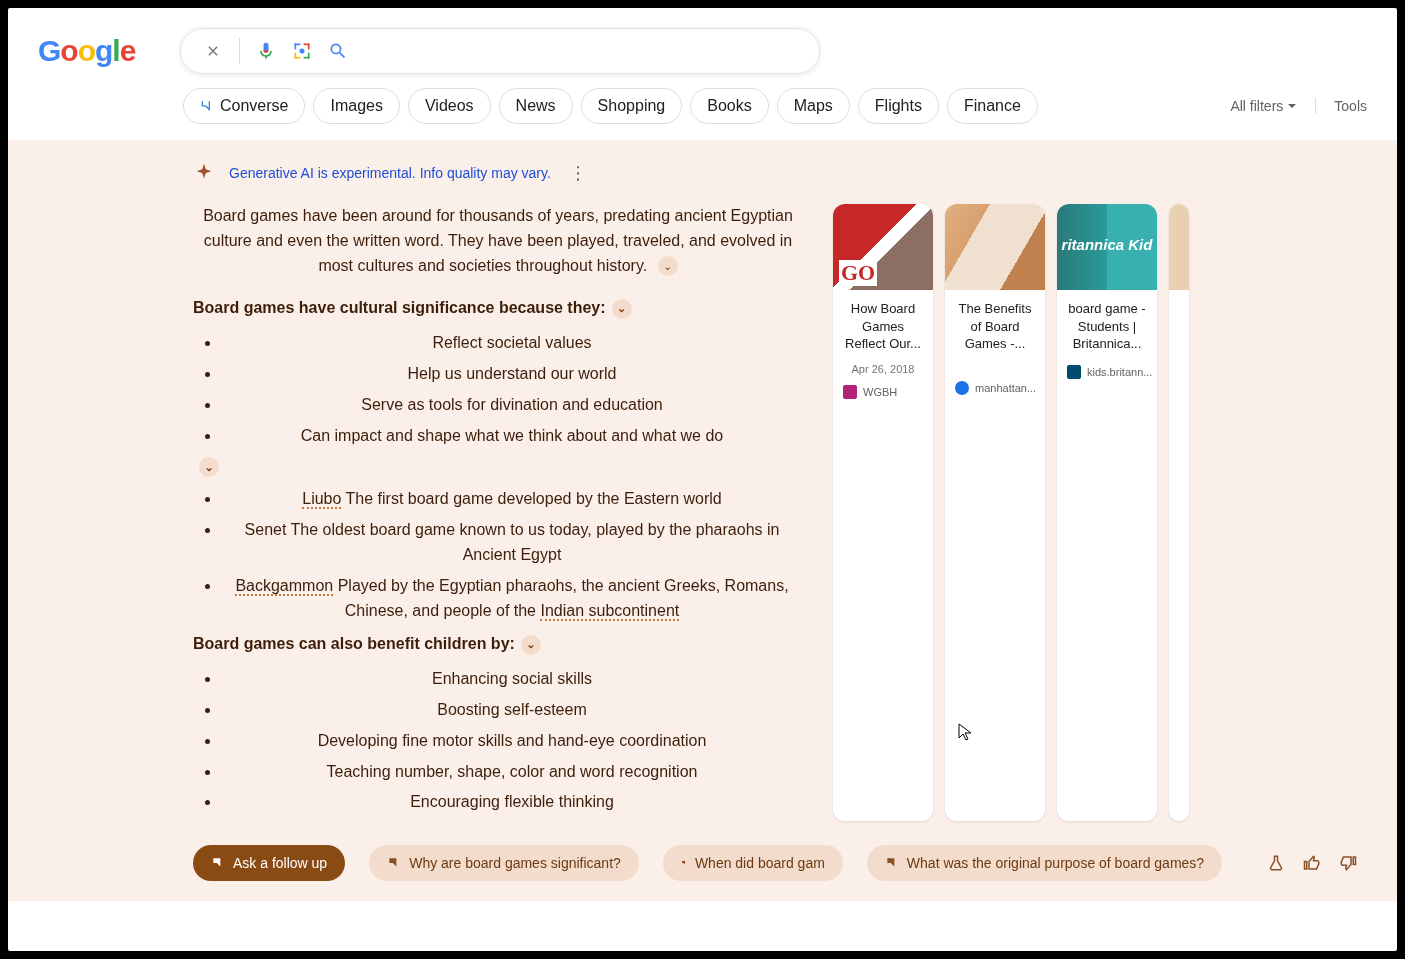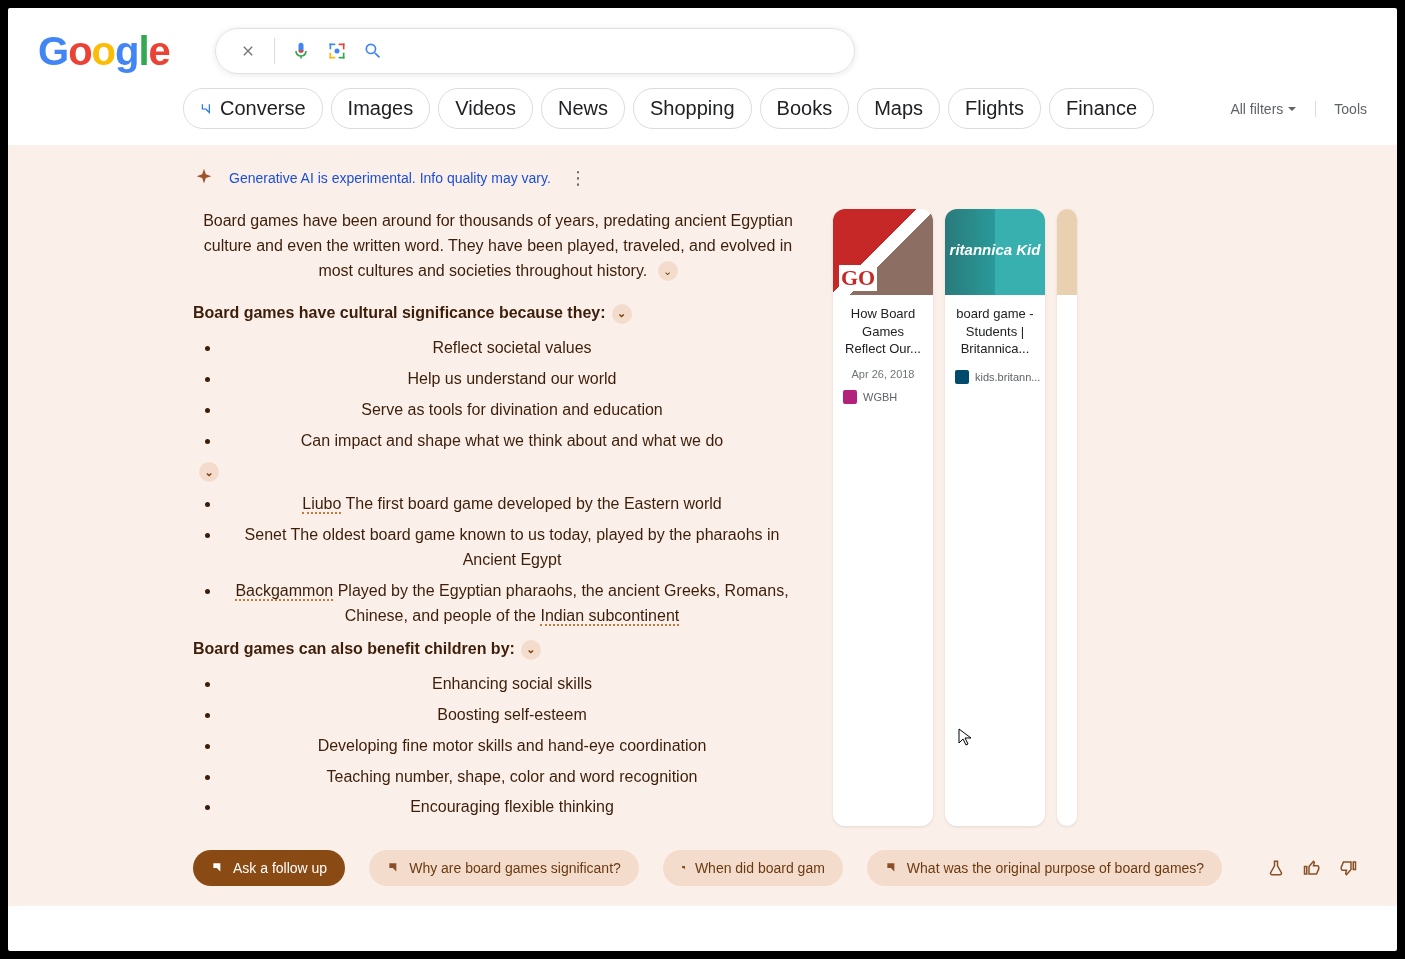--- a/index.html
+++ b/index.html
@@ -1,29 +1,29 @@
 <!DOCTYPE html>
 <html><head>
 <meta charset="utf-8">
 <style>
   * { box-sizing: border-box; margin: 0; padding: 0; }
   body { font-family: Arial, sans-serif; background: #000; padding: 8px; }
   .frame { background: #fff; width: 100%; height: 943px; border-radius: 2px; overflow: hidden; position: relative; }
   
   .topbar { display: flex; align-items: center; padding: 20px 30px 0 30px; }
-  .logo { font-size: 40px; font-weight: bold; margin-right: 45px; letter-spacing: -1px; }
+  .logo { font-size: 30px; font-weight: bold; margin-right: 45px; letter-spacing: -1px; }
   .logo span:nth-child(1){color:#4285F4;} .logo span:nth-child(2){color:#EA4335;} .logo span:nth-child(3){color:#FBBC05;} .logo span:nth-child(4){color:#4285F4;} .logo span:nth-child(5){color:#34A853;} .logo span:nth-child(6){color:#EA4335;}
   
   .searchbox { flex: 0 0 640px; display: flex; align-items: center; border: 1px solid #dfe1e5; border-radius: 24px; height: 46px; padding: 0 14px; box-shadow: 0 1px 6px rgba(32,33,36,.1); }
   .searchbox input { flex: 1; border: none; outline: none; font-size: 16px; color: #202124; background: transparent; }
   .sicon { width: 24px; height: 24px; display: flex; align-items: center; justify-content: center; margin: 0 6px; cursor: pointer; }
   .divider-v { width: 1px; height: 26px; background: #dadce0; margin: 0 8px; }
 
   .tabsrow { display: flex; align-items: center; padding: 14px 30px 16px 175px; }
-  .chip { border: 1px solid #dadce0; border-radius: 20px; padding: 8px 16px; font-size: 20px; color: #202124; margin-right: 8px; cursor: pointer; display: flex; align-items: center; gap: 6px; }
+  .chip { border: 1px solid #dadce0; border-radius: 20px; padding: 8px 16px; font-size: 16px; color: #202124; margin-right: 8px; cursor: pointer; display: flex; align-items: center; gap: 6px; }
   .tabsrow .right { margin-left: auto; display: flex; align-items: center; color: #5f6368; font-size: 14px; }
   .filters { display: flex; align-items: center; gap: 4px; cursor: pointer; }
   .tools { border-left: 1px solid #dadce0; padding-left: 18px; margin-left: 18px; cursor: pointer; }
 
   .genai { background: #fbf0e9; padding: 22px 30px 80px 185px; min-height: 750px; position: relative; }
   .warnrow { display: flex; align-items: center; gap: 14px; margin-bottom: 20px; }
   .sparkle { color: #a0522d; }
   .warn-text { color: #1d4ed8; font-size: 14px; }
   .kebab { color: #5f6368; cursor: pointer; font-size: 18px; margin-left: 4px; }
 
@@ -204,20 +204,30 @@
 
       <div class="cards">
         <div class="card">
           <div class="thumb t0"></div>
           <div class="body">
             <div class="title">How Board Games Reflect Our...</div>
             <div class="date">Apr 26, 2018</div>
             <div class="src">
                 <div class="favicon" style="background:#b3227a"></div>
                 <span>WGBH</span>
+              </div>
+          </div>
+        </div>
+        <div class="card">
+          <div class="thumb t1"></div>
+          <div class="body">
+            <div class="title">The Benefits of Board Games -...</div>
+            <div class="src" style="margin-top:28px;">
+                <div class="favicon" style="background:#1a73e8;border-radius:50%;"></div>
+                <span>manhattan...</span>
               </div>
           </div>
         </div>
         <div class="card">
           <div class="thumb t2"></div>
           <div class="body">
             <div class="title">board game - Students | Britannica...</div>
             <div class="src" style="margin-top:12px;">
                 <div class="favicon" style="background:#004b6b"></div>
                 <span>kids.britann...</span>

